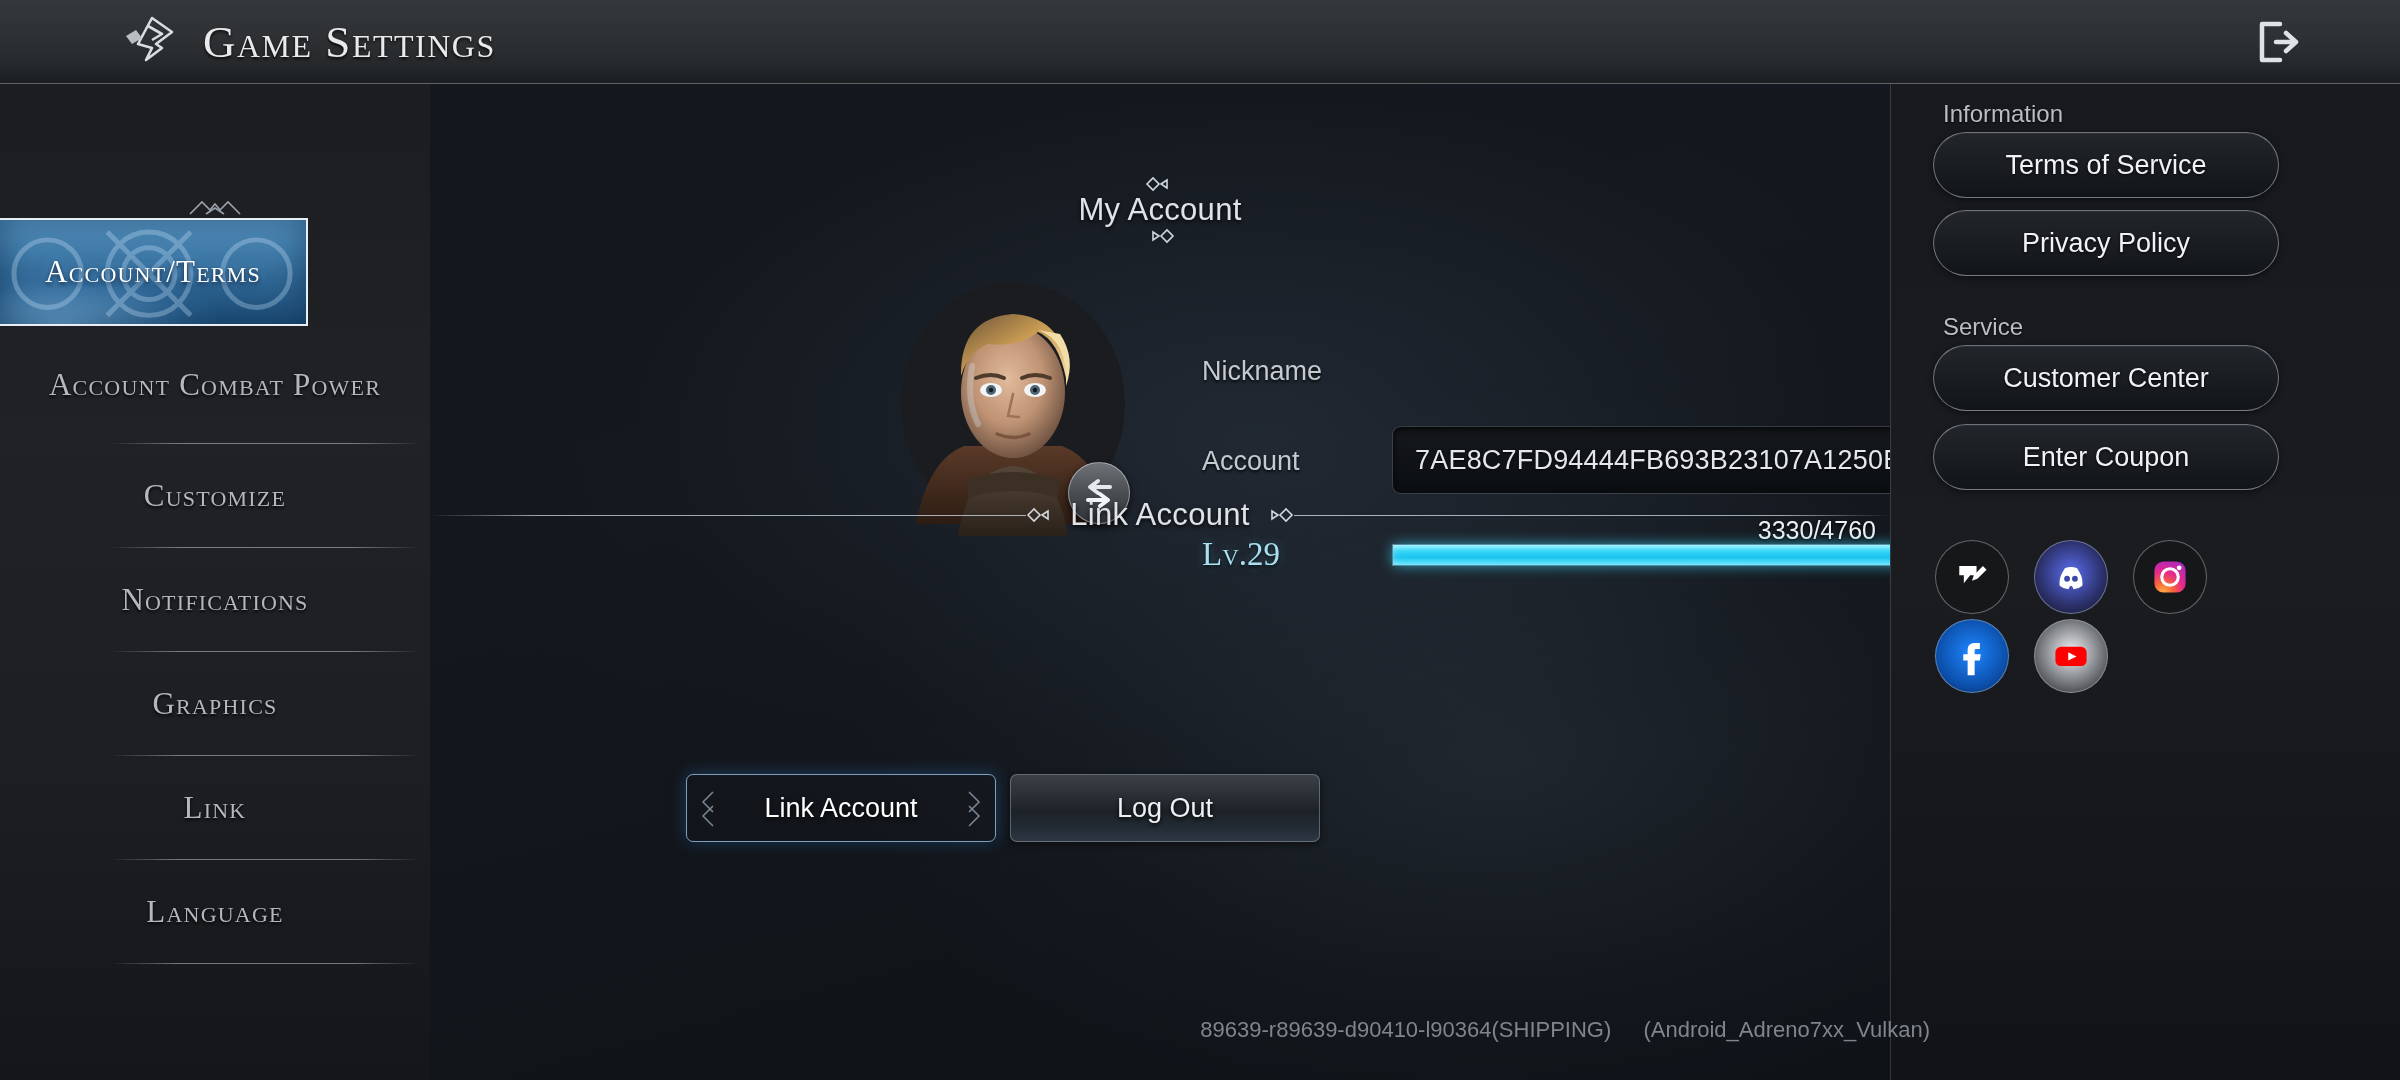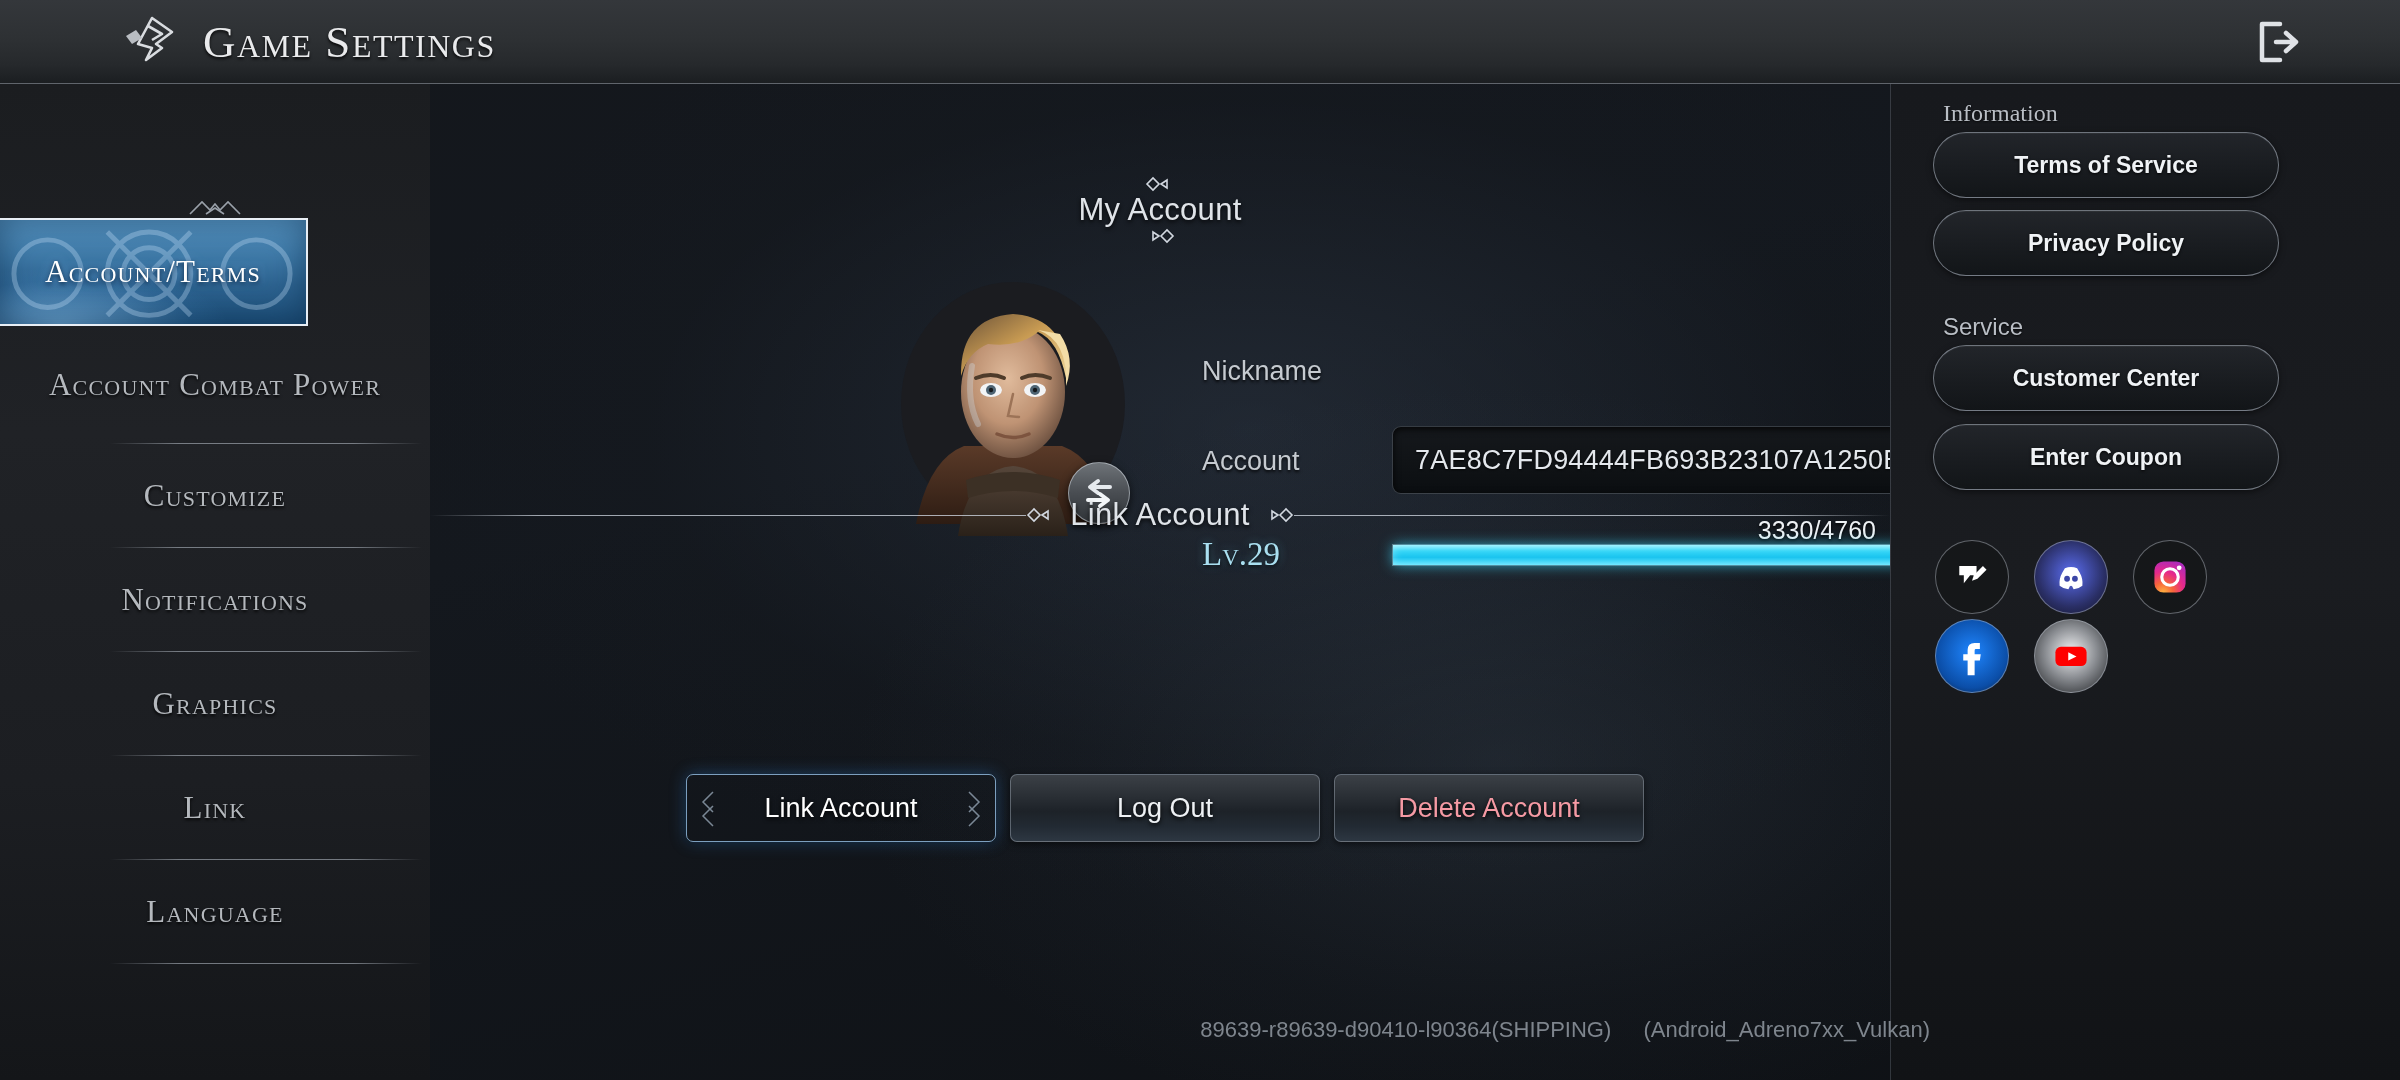--- a/index.html
+++ b/index.html
@@ -252,21 +252,21 @@
   .pill-btn {
     position:absolute; left:42px; width:346px; height:66px;
     border-radius:33px;
     background:linear-gradient(180deg, #22252a 0%, #191c20 55%, #121518 100%);
     border:1px solid rgba(185,195,208,0.55);
     display:flex; align-items:center; justify-content:center;
     cursor:pointer;
     box-shadow:0 2px 6px rgba(0,0,0,0.5), inset 0 1px 0 rgba(255,255,255,0.05);
   }
   .pill-btn span {
-    font-size:23px; color:#f0f3f6; font-weight:bold;
+    font-size:27px; color:#f0f3f6; font-weight:normal;
     text-shadow:0 1px 3px rgba(0,0,0,0.85);
   }
 
   .social {
     position:absolute; width:74px; height:74px; border-radius:50%;
     background:#151719;
     border:1px solid rgba(190,198,208,0.45);
     display:flex; align-items:center; justify-content:center;
     cursor:pointer;
     overflow:hidden;
@@ -487,27 +487,24 @@
           <g fill="none" stroke="#cfe4f8" stroke-width="1.5">
             <path d="M18 6 L8 16 L18 26"></path>
               <path d="M18 20 L8 30 L18 40"></path>
           </g>
         </svg>
       </div>
     </div>
     <div class="action-btn dark" style="left:580px; width:310px;">
       <span>Log Out</span>
     </div>
-    <div class="action-btn dark danger" style="left:904px; width:310px;">
-      <span>Delete Account</span>
-    </div>
   </div>
 
   <div class="rightpanel">
-    <div class="rp-group-title" style="top:16px;font-family:Liberation Serif, serif;">Information</div>
+    <div class="rp-group-title" style="top:16px;">Information</div>
 
     <div class="pill-btn" style="top:48px;">
       <span>Terms of Service</span>
     </div>
     <div class="pill-btn" style="top:126px;">
       <span>Privacy Policy</span>
     </div>
 
     <div class="rp-group-title" style="top:229px;">Service</div>
 

